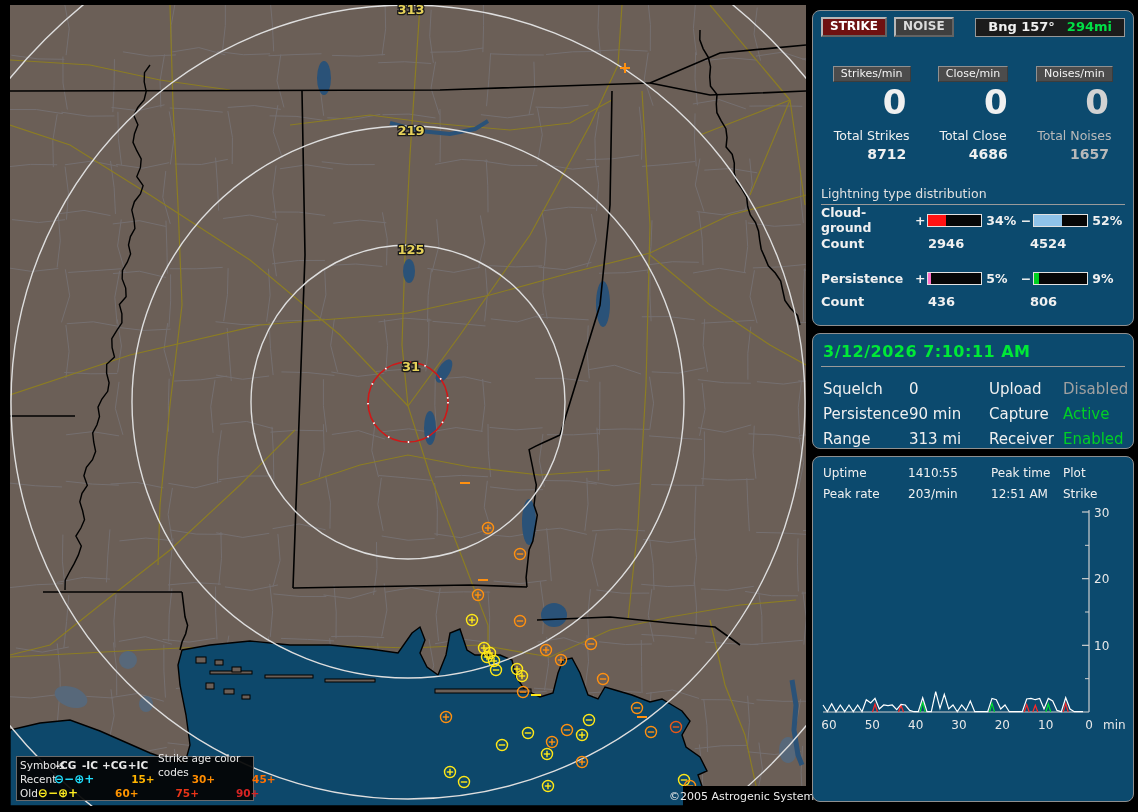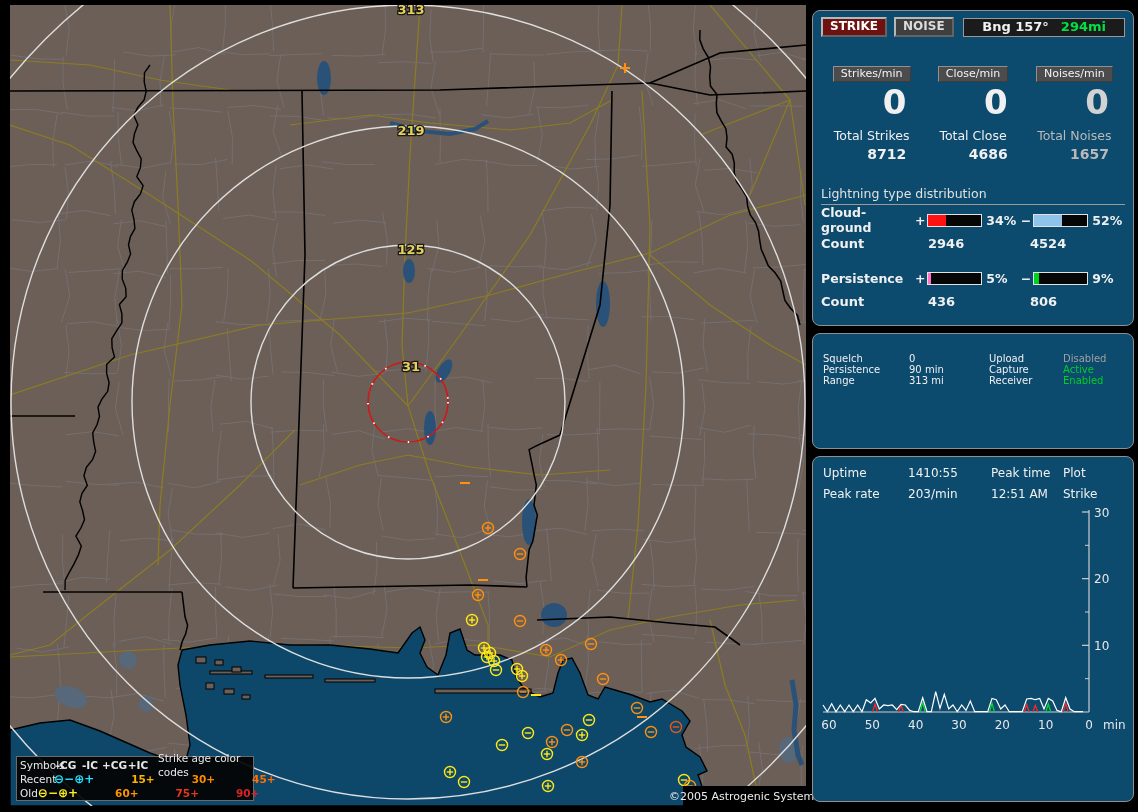--- a/index.html
+++ b/index.html
@@ -22,21 +22,21 @@
   
   .pbox{position:absolute;left:812px;width:322px;border:1px solid #8f8f8f;border-radius:8px;
         background:#0c4a6e;box-sizing:border-box;padding:6px 8px;}
   #box-top{top:10px;height:316px;}
   #box-clock{top:333px;height:116px;}
   #box-trend{top:456px;height:346px;}
   .btn-row{display:flex;align-items:center;}
   .btn{font-weight:bold;font-size:12px;padding:0 7px 2px;border:2px outset #b7b7b7;color:#fff;}
   .btn-strike{background:#6e1111;}
   .btn-noise{background:#3f3f3f;color:#dcdcdc;margin-left:7px;}
-  .bng{margin-left:auto;background:#1b1b1b;border:1px solid #989898;padding:0 18px 2px;
+  .bng{margin-left:auto;background:#1b1b1b;border:1px solid #989898;padding:0 12px 2px;
        font-weight:bold;font-size:13px;white-space:nowrap;}
   .bng-dist{color:#00e046;margin-left:12px;}
   .rates{display:grid;grid-template-columns:1fr 1fr 1fr;margin-top:25px;}
   .rate-col{text-align:center;}
   .rate-col.dim{color:#b9b9b9;}
   .chip{display:inline-block;background:#4c4c4c;color:#f3f3f3;font-size:11px;
         padding:0 7px 1px;border:1px outset #909090;}
   .rate-zero{font-size:34px;font-weight:bold;text-align:right;padding-right:16px;line-height:40px;height:44px;}
   .rate-col.dim .rate-zero{color:#d2d2d2;}
   .total-label{font-size:12.5px;margin-top:2px;}
@@ -50,22 +50,22 @@
   .bar{width:54px;height:11px;border:1px solid #e2e2e2;background:#060606;}
   .bar>div{height:100%;}
   .dist-pct{width:37px;padding-left:4px;font-weight:bold;box-sizing:border-box;}
   .count-row{display:flex;height:22px;align-items:center;font-size:13px;font-weight:bold;}
   .count-l{width:107px;}
   .count-v1{width:102px;}
   .dist-spacer{height:9px;}
   
   .clock{font-size:16px;font-weight:bold;color:#00e837;letter-spacing:.5px;padding:2px 0 5px 2px;
          border-bottom:1px solid #9a9a9a;}
-  .settings{display:grid;grid-template-columns:86px 80px 74px auto;
-            font-size:10px;margin-top:13px;padding-left:2px;}
+  .settings{display:grid;grid-template-columns:86px 80px 74px auto;row-gap:7px;
+            font-size:15px;margin-top:13px;padding-left:2px;}
   .val-dim{color:#a0a0a0;}
   .val-green{color:#00cf25;}
   
   .stats{display:grid;grid-template-columns:85px 83px 72px auto;row-gap:7px;font-size:12px;
          margin-top:3px;padding-left:2px;}
   .trend-row{display:flex;font-size:12.5px;margin-top:14px;padding-left:2px;}
   .trend-row .tl{width:85px;}
   #trend-chart{margin-top:6px;}
 </style>
 </head>
@@ -824,20 +824,21 @@
       </div>
       <div class="count-row">
         <span class="count-l">Count</span>
         <span class="count-v1">436</span>
         <span>806</span>
       </div>
     </div>
   </div>
 
   <div class="pbox" id="box-clock">
+    <div class="clock">3/12/2026 7:10:11 AM</div>
     <div class="settings" id="settings-grid">
         <span>Squelch</span>
         <span>0</span>
         <span>Upload</span>
         <span class="val-dim">Disabled</span>
         <span>Persistence</span>
         <span>90 min</span>
         <span>Capture</span>
         <span class="val-green">Active</span>
         <span>Range</span>

